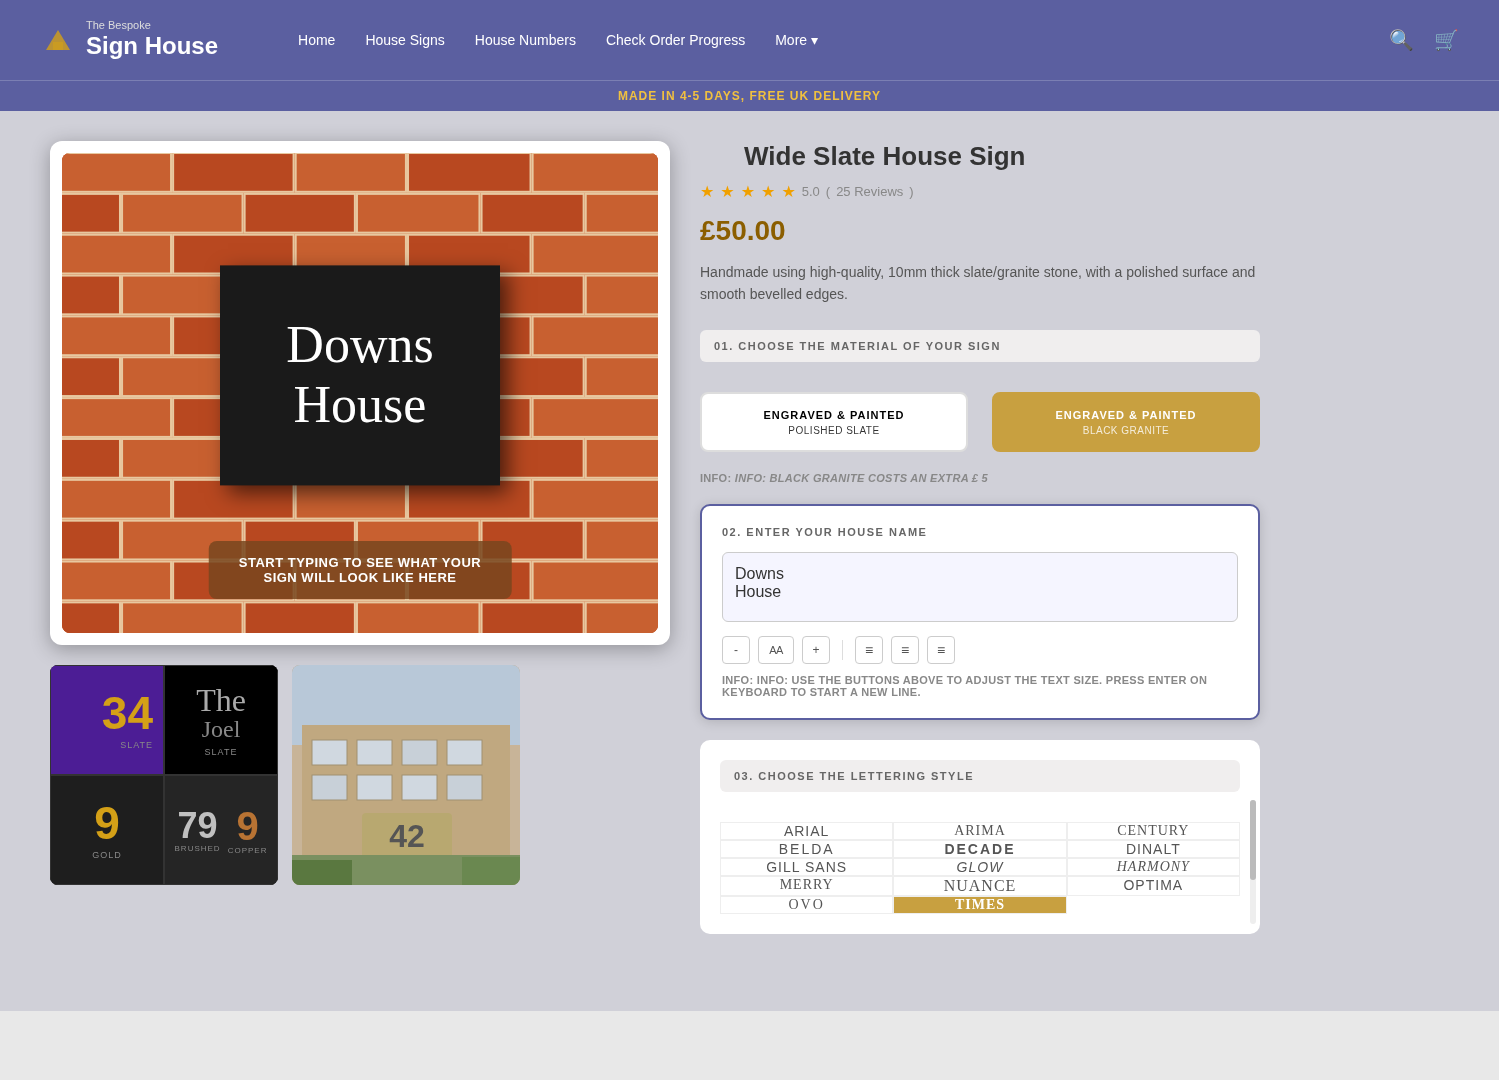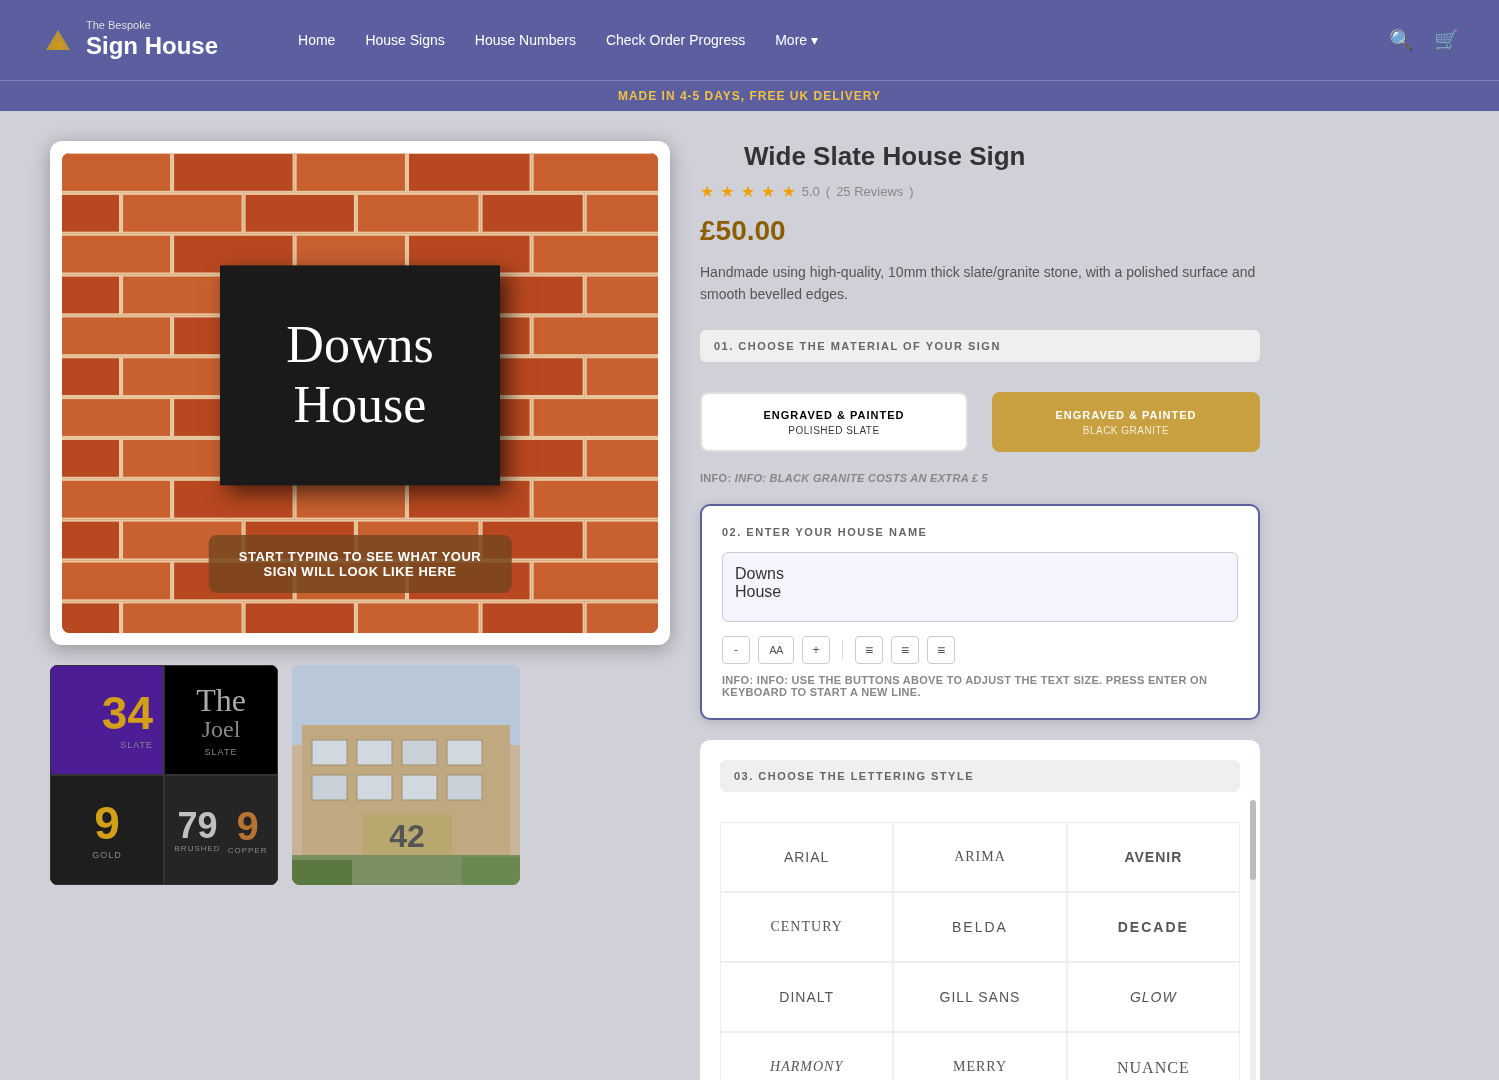--- a/index.html
+++ b/index.html
@@ -123,21 +123,21 @@
     .sign-text {
       color: white;
       font-size: 52px;
       font-family: 'Times New Roman', serif;
       font-weight: normal;
       text-align: center;
       line-height: 1.15;
     }
     .typing-prompt {
       position: absolute;
-      bottom: 40px;
+      bottom: 34px;
       left: 50%;
       transform: translateX(-50%);
       background: rgba(120, 70, 30, 0.85);
       color: white;
       font-size: 13px;
       font-weight: bold;
       text-align: center;
       padding: 14px 30px;
       border-radius: 8px;
       white-space: nowrap;
@@ -333,21 +333,21 @@
       letter-spacing: 0.3px;
     }
     .info-text span { font-weight: bold; }
     .font-grid {
       display: grid;
       grid-template-columns: 1fr 1fr 1fr;
       gap: 0;
     }
     .font-option {
       border: 1px solid #eee;
-      padding: 26px 10px;
+      padding: 0 10px;
       text-align: center;
       cursor: pointer;
       font-size: 14px;
       color: #555;
       letter-spacing: 1px;
       text-transform: uppercase;
     }
     .font-option.selected {
       background: #c8a040;
       color: white;
@@ -625,21 +625,20 @@
         <span>INFO:</span> <span>INFO: USE THE BUTTONS ABOVE TO ADJUST THE TEXT SIZE. PRESS ENTER ON KEYBOARD TO START A NEW LINE.</span>
       </div>
     </div>
 
     <div style="background:white; border-radius:10px; padding:20px; position:relative; overflow:hidden;">
       <div class="section-label">03. CHOOSE THE LETTERING STYLE</div>
       <div class="font-grid">
 
         <div class="font-option" style="font-family:Arial,sans-serif;">ARIAL</div>
         <div class="font-option font-arima">ARIMA</div>
-        <div class="font-option font-avenir">AVENIR</div>
 
         <div class="font-option font-century">CENTURY</div>
         <div class="font-option font-belda">BELDA</div>
         <div class="font-option font-decade">DECADE</div>
 
         <div class="font-option font-dinalt">DINALT</div>
         <div class="font-option font-gillsans">GILL SANS</div>
         <div class="font-option font-glow">GLOW</div>
 
         <div class="font-option font-harmony">HARMONY</div>

